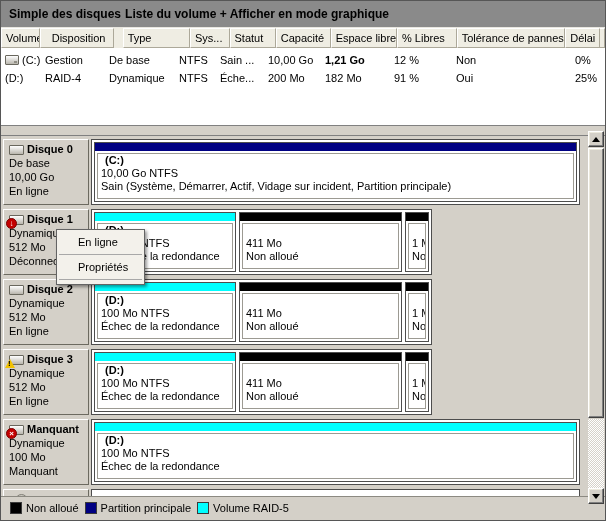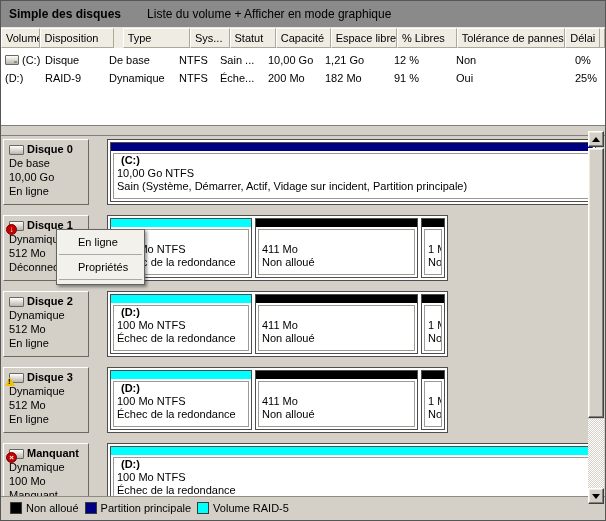--- a/index.html
+++ b/index.html
@@ -3,40 +3,40 @@
 <meta charset="utf-8">
 <style>
   html,body{margin:0;padding:0;background:#808080;}
   .window{position:relative;width:606px;height:521px;background:#D4D0C8;
     font-family:"Liberation Sans",sans-serif;font-size:11px;color:#000;
     overflow:hidden;box-sizing:border-box;border:1px solid #565656;}
   
   .titlebar{height:26px;background:#8a8a8a;display:flex;align-items:center;
     padding-left:8px;border-bottom:1px solid #e8e6df;}
   .tb-title{font-weight:bold;font-size:12px;}
-  .tb-sub{margin-left:26px;font-size:12px;}
+  .tb-sub{margin-left:4px;font-size:12px;font-weight:bold;}
   
   .cols{display:flex;height:20px;background:#EFEDE3;}
   .col{box-sizing:border-box;border-top:1px solid #fff;border-left:1px solid #fff;
     border-right:1px solid #ACA899;border-bottom:1px solid #ACA899;
     padding:3px 0 0 4px;white-space:nowrap;overflow:hidden;background:#EFEDE3;}
   .col.fill{flex:1;border-left:none;}
   .vlist{height:74px;background:#fff;padding-top:3px;}
   .vrow{display:flex;height:18px;align-items:center;}
   .cell{box-sizing:border-box;padding-left:4px;white-space:nowrap;overflow:hidden;flex:none;}
   .cell.delai{padding-left:10px;}
   .cell-vol{display:flex;align-items:center;gap:3px;}
   .drv{position:relative;width:12px;height:8px;flex:none;
     background:linear-gradient(#fefefe,#b9b6ad);border:1px solid #69675d;border-radius:1px;}
   .drv::after{content:"";position:absolute;right:1px;bottom:1px;width:3px;height:2px;background:#8f8d84;}
   
   .splitter{height:9px;background:#D4D0C8;border-top:1px solid #808080;border-bottom:1px solid #808080;}
   
   .graph{position:relative;height:366px;overflow:hidden;padding:3px 0 0 2px;box-sizing:border-box;}
-  .drow{display:flex;height:66px;margin-bottom:10px;gap:16px;}
+  .drow{display:flex;height:66px;margin-bottom:4px;}
   .dlabel{width:86px;box-sizing:border-box;flex:none;margin-right:2px;
     border:1px solid;border-color:#ffffff #6c6a60 #6c6a60 #ffffff;
     background:#D4D0C8;padding:3px 1px 0 5px;overflow:hidden;}
   .dtitle{font-weight:bold;display:flex;align-items:center;gap:3px;line-height:13px;white-space:nowrap;}
   .dline{line-height:14px;white-space:nowrap;}
   .ico{position:relative;width:15px;height:10px;flex:none;}
   .dsk{position:absolute;top:0;left:0;width:13px;height:8px;
     background:linear-gradient(#fff,#b9b6ad);border:1px solid #69675d;border-radius:1px;}
   .badge{position:absolute;z-index:2;}
   .boff,.bmiss{left:-3px;bottom:-4px;width:9px;height:9px;border-radius:50%;
@@ -91,52 +91,52 @@
 <body>
 
 <div class="window">
   <div class="titlebar">
     <span class="tb-title">Simple des disques</span>
     <span class="tb-sub">Liste du volume + Afficher en mode graphique</span>
   </div>
 
   <div class="cols" id="cols">
       <div class="col" style="width: 40px;">Volume</div>
-      <div class="col" style="width: 77px;">Disposition</div>
+      <div class="col" style="width: 77px; text-align: center;">Disposition</div>
       <div class="col" style="width: 70px; margin-left: 9px;">Type</div>
       <div class="col" style="width: 41px;">Sys...</div>
       <div class="col" style="width: 48px;">Statut</div>
       <div class="col" style="width: 57px;">Capacité</div>
       <div class="col" style="width: 69px;">Espace libre</div>
       <div class="col" style="width: 62px;">% Libres</div>
       <div class="col" style="width: 113px;">Tolérance de pannes</div>
       <div class="col" style="width: 36px;">Délai</div>
       <div class="col fill"></div>
     </div>
   <div class="vlist" id="vlist">
       <div class="vrow">
         <div class="cell cell-vol" style="width: 40px;">
           <span class="drv"></span>
           <span>(C:)</span>
         </div>
-        <div class="cell" style="width: 64px;">Disque</div>
+        <div class="cell" style="width: 64px;">Gestion</div>
         <div class="cell" style="width: 70px;">De base</div>
         <div class="cell" style="width: 41px;">NTFS</div>
         <div class="cell" style="width: 48px;">Sain ...</div>
         <div class="cell" style="width: 57px;">10,00 Go</div>
-        <div class="cell" style="width: 69px;">1,21 Go</div>
+        <div class="cell" style="width: 69px; font-weight: bold;">1,21 Go</div>
         <div class="cell" style="width: 62px;">12 %</div>
         <div class="cell" style="width: 113px;">Non</div>
         <div class="cell delai" style="width: 36px;">0%</div>
       </div>
       <div class="vrow">
         <div class="cell cell-vol" style="width: 40px;">
           <span>(D:)</span>
         </div>
-        <div class="cell" style="width: 64px;">RAID-9</div>
+        <div class="cell" style="width: 64px;">RAID-4</div>
         <div class="cell" style="width: 70px;">Dynamique</div>
         <div class="cell" style="width: 41px;">NTFS</div>
         <div class="cell" style="width: 48px;">Éche...</div>
         <div class="cell" style="width: 57px;">200 Mo</div>
         <div class="cell" style="width: 69px;">182 Mo</div>
         <div class="cell" style="width: 62px;">91 %</div>
         <div class="cell" style="width: 113px;">Oui</div>
         <div class="cell delai" style="width: 36px;">25%</div>
       </div>
     </div>

